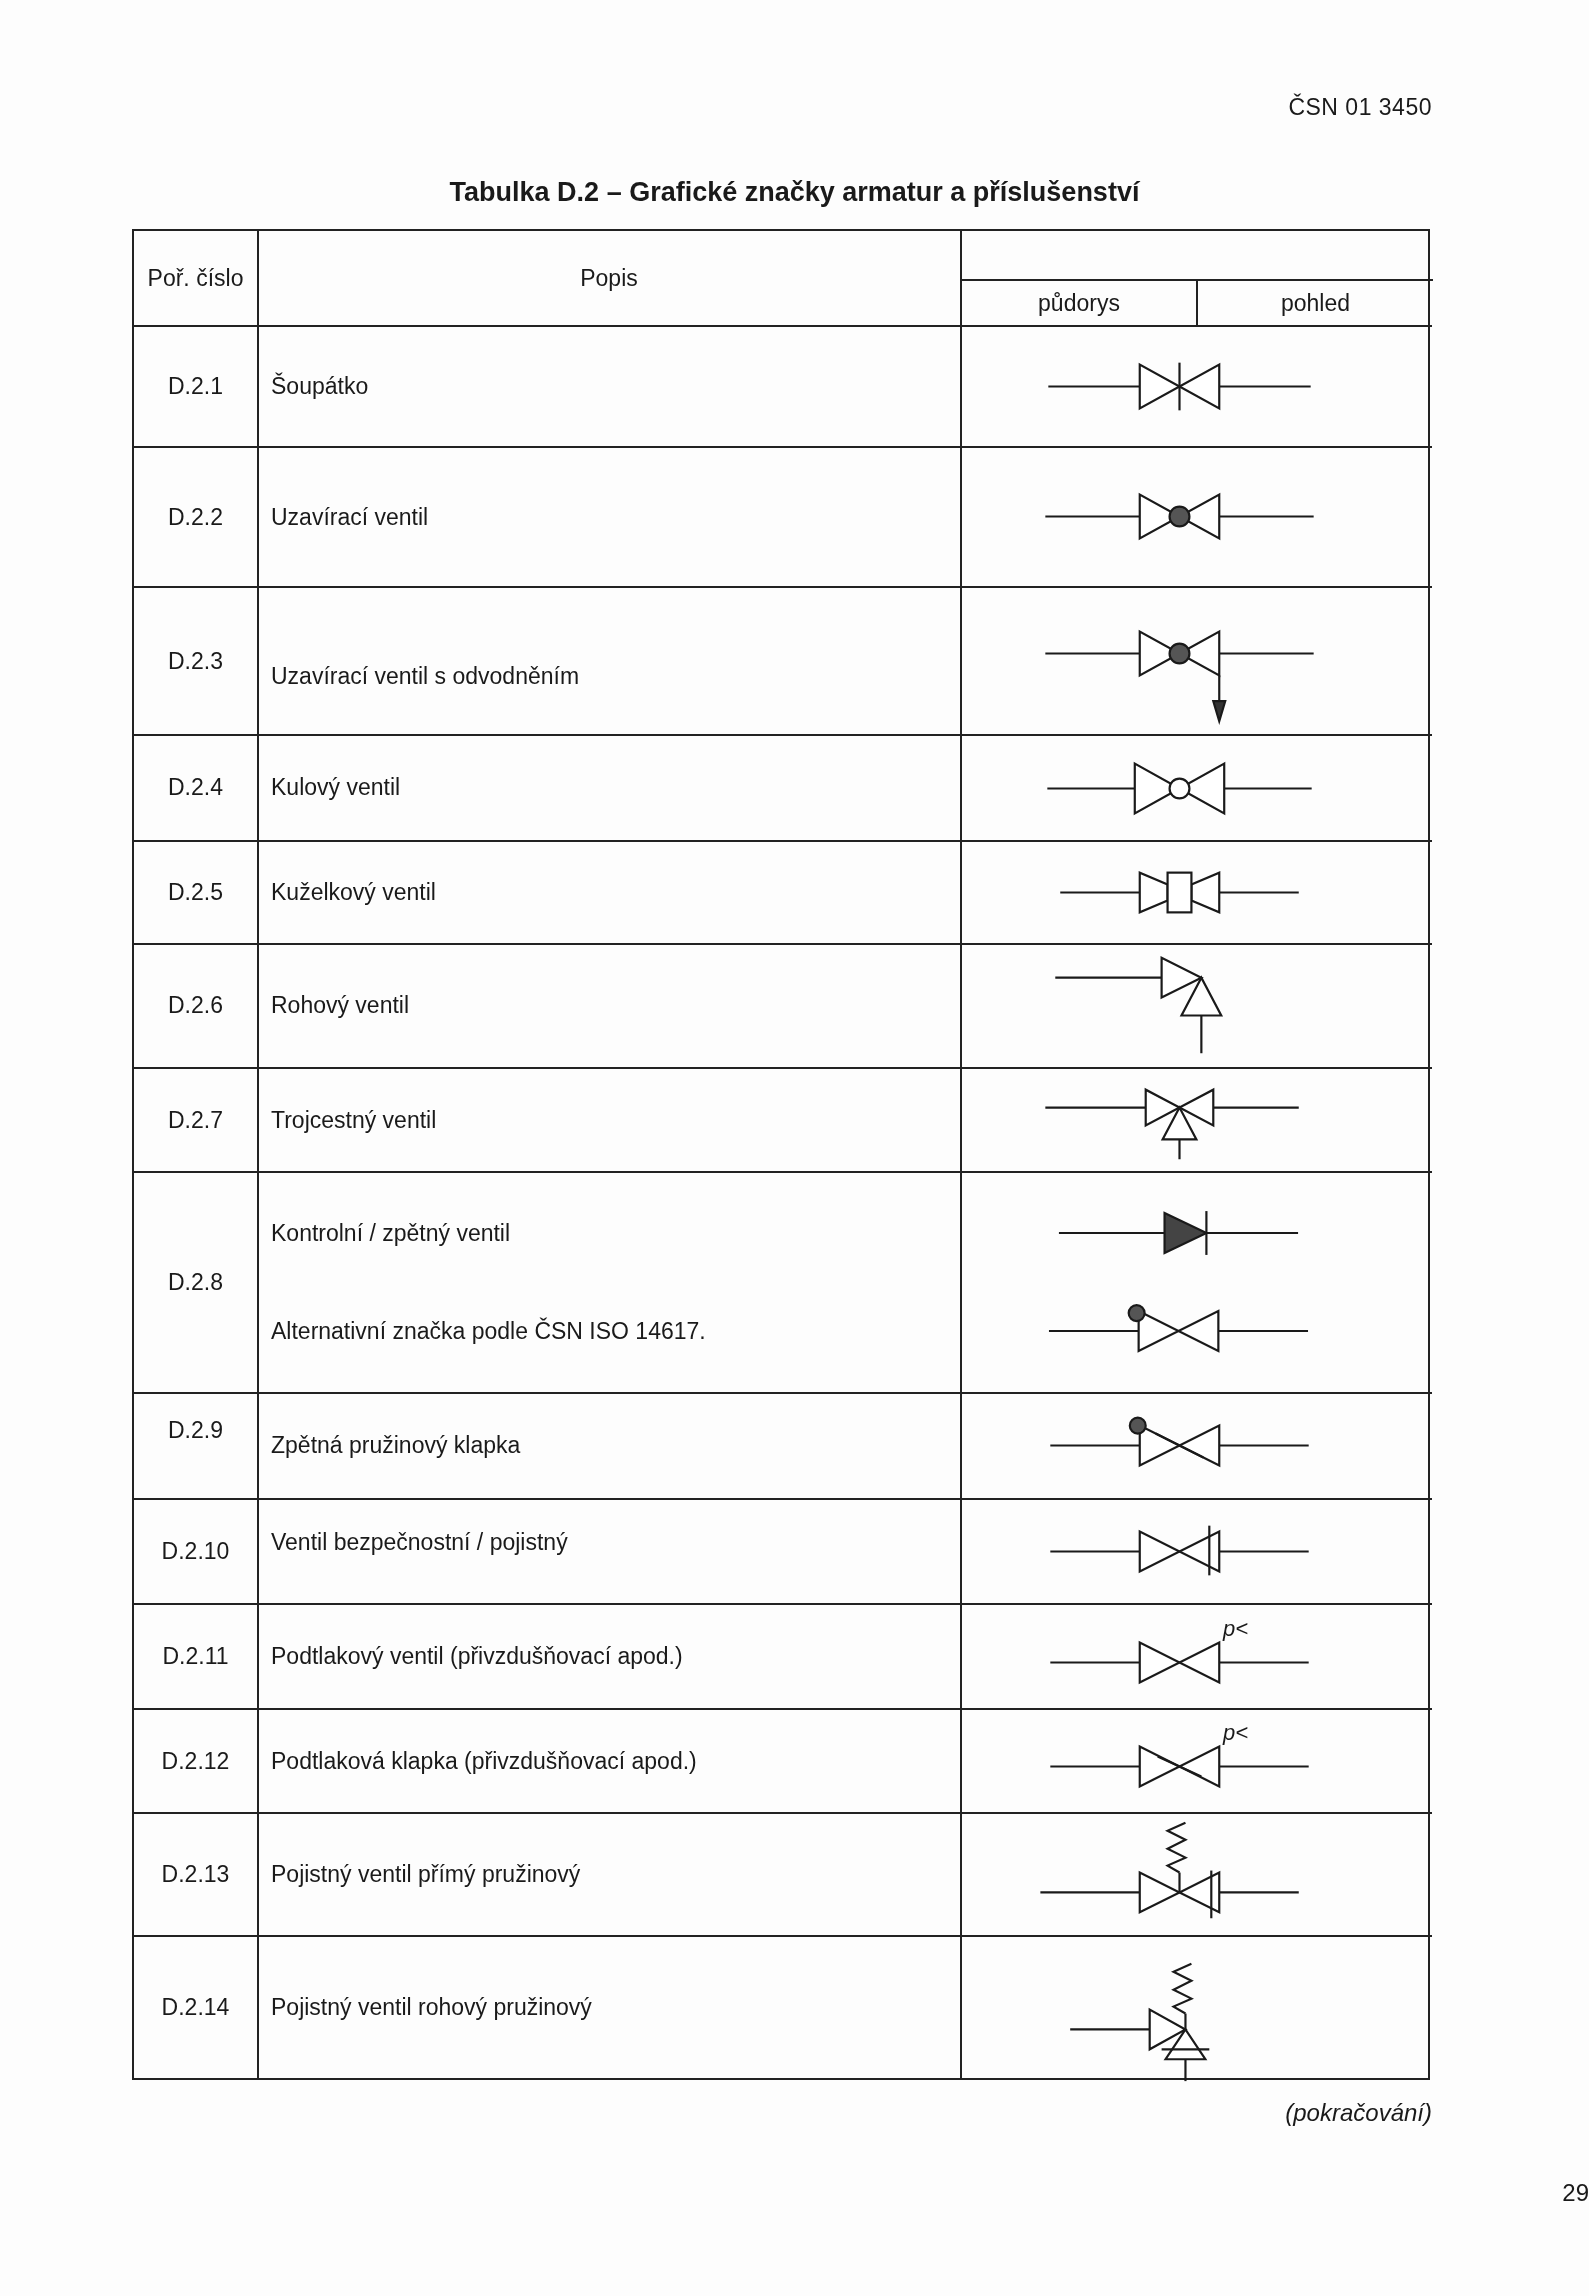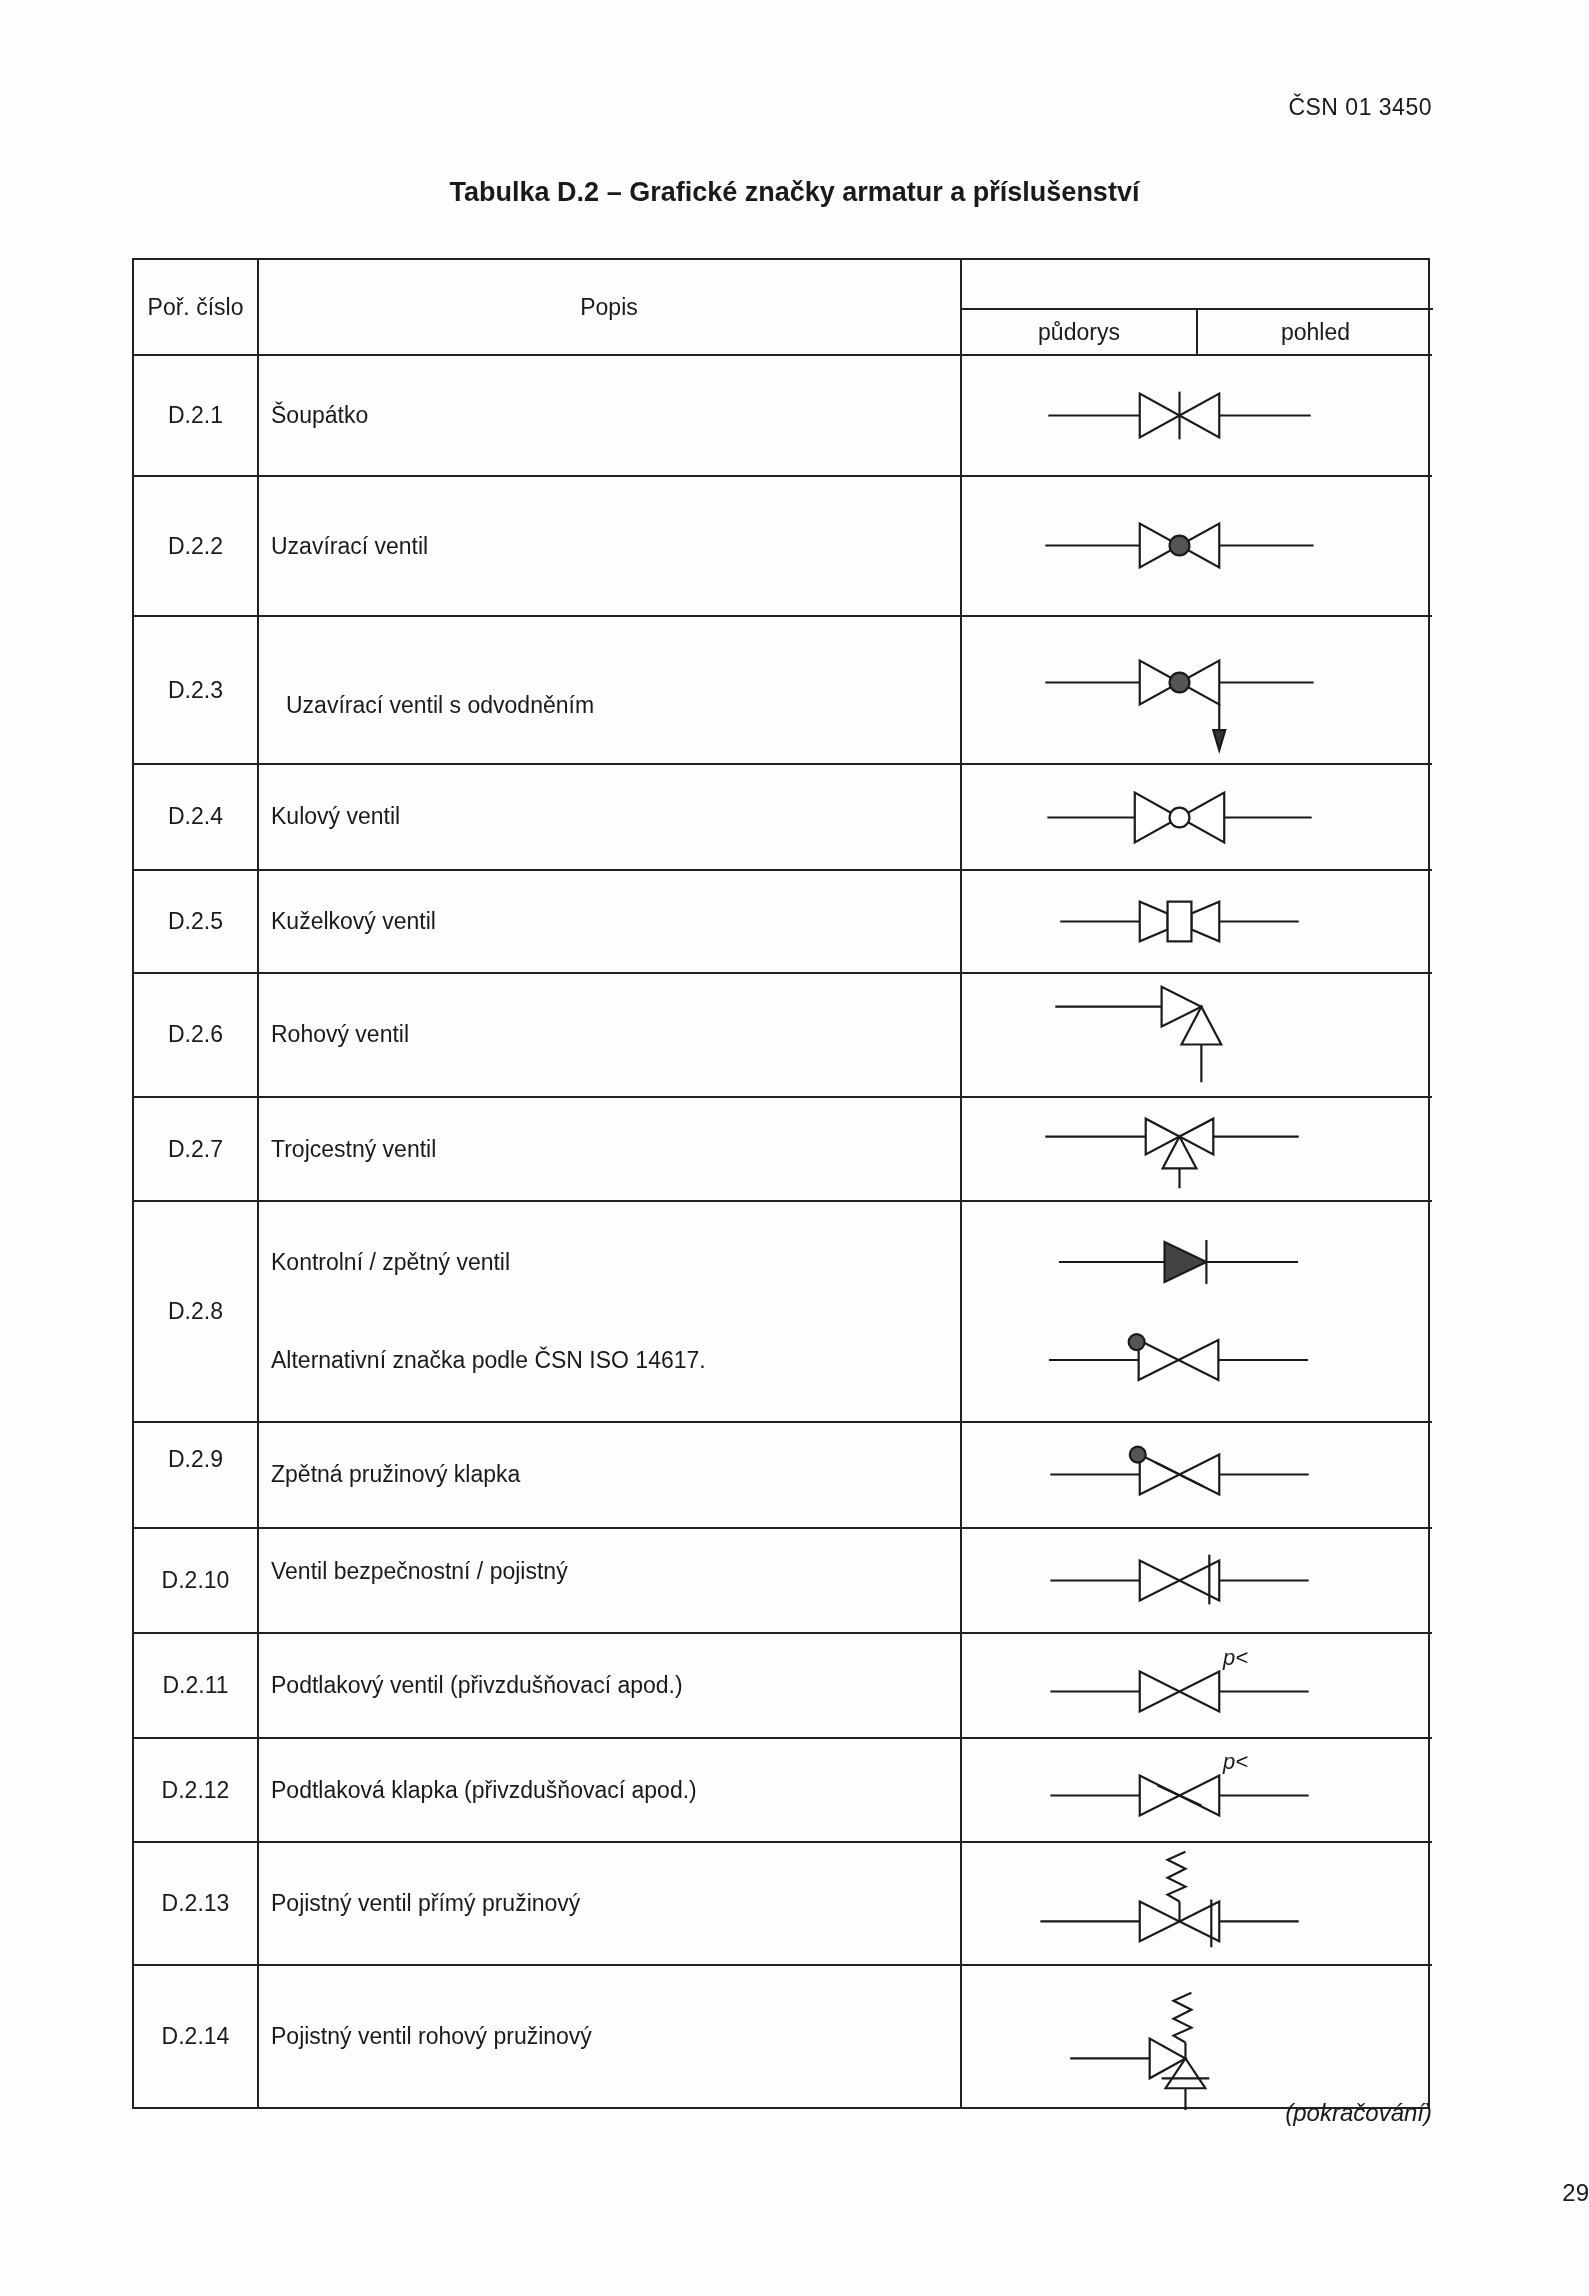--- a/index.html
+++ b/index.html
@@ -1,20 +1,20 @@
 <!DOCTYPE html>
 <html><head>
 <meta charset="utf-8">
 <style>
   html, body { margin:0; padding:0; }
   body { width:1589px; height:2296px; background:#fdfdfd; position:relative; overflow:hidden;
          font-family:"Liberation Sans", sans-serif; color:#1a1a1a; }
   .std { position:absolute; top:94px; right:157px; font-size:23px; letter-spacing:0.5px; }
   .title { position:absolute; top:177px; left:0; width:1589px; text-align:center; font-size:27px; font-weight:bold; }
-  .tbl { position:absolute; left:132px; top:229px; width:1298px; height:1851px; border:2px solid #222; box-sizing:border-box;margin-top:29px; }
+  .tbl { position:absolute; left:132px; top:229px; width:1298px; height:1851px; border:2px solid #222; box-sizing:border-box; }
   .vline, .hline { position:absolute; background:#222; }
   .cell { position:absolute; font-size:23px; display:flex; align-items:center; }
   .center { justify-content:center; text-align:center; }
   .sym { position:absolute; }
   .footer-cont { position:absolute; top:2099px; right:157px; font-size:24px; font-style:italic; }
   .page-num { position:absolute; top:2179px; left:0; width:1589px; text-align:right; font-size:24px; }
   svg line, svg polyline, svg polygon, svg path, svg circle, svg rect { stroke:#1a1a1a; stroke-width:2.2; }
 </style>
 </head>
 <body>
@@ -68,21 +68,21 @@
         <svg class="sym" style="left:896px;top:206px" width="299" height="159" viewBox="-150 -80 300 160" fill="none">
           <line x1="-135" y1="0" x2="-40" y2="0"></line>
           <line x1="40" y1="0" x2="135" y2="0"></line>
           <polygon points="-40,-22 -40,22 0,0" fill="#fff"></polygon>
           <polygon points="40,-22 40,22 0,0" fill="#fff"></polygon>
           <circle cx="0" cy="0" r="10" fill="#555"></circle>
         </svg>
       </div>
       <div>
         <div class="cell center" style="left:0;top:357px;width:123px;height:146px">D.2.3</div>
-        <div class="cell" style="left:152px;top:357px;width:677px;height:176px">Uzavírací ventil s odvodněním</div>
+        <div class="cell" style="left:137px;top:357px;width:677px;height:176px">Uzavírací ventil s odvodněním</div>
         <svg class="sym" style="left:896px;top:343px" width="299" height="159" viewBox="-150 -80 300 160" fill="none">
           <line x1="-135" y1="0" x2="-40" y2="0"></line>
           <line x1="40" y1="0" x2="135" y2="0"></line>
           <polygon points="-40,-22 -40,22 0,0" fill="#fff"></polygon>
           <polygon points="40,-22 40,22 0,0" fill="#fff"></polygon>
           <circle cx="0" cy="0" r="10" fill="#555"></circle>
           <line x1="40" y1="22" x2="40" y2="48"></line>
           <polygon points="34,48 46,48 40,68" fill="#333"></polygon>
         </svg>
       </div>

